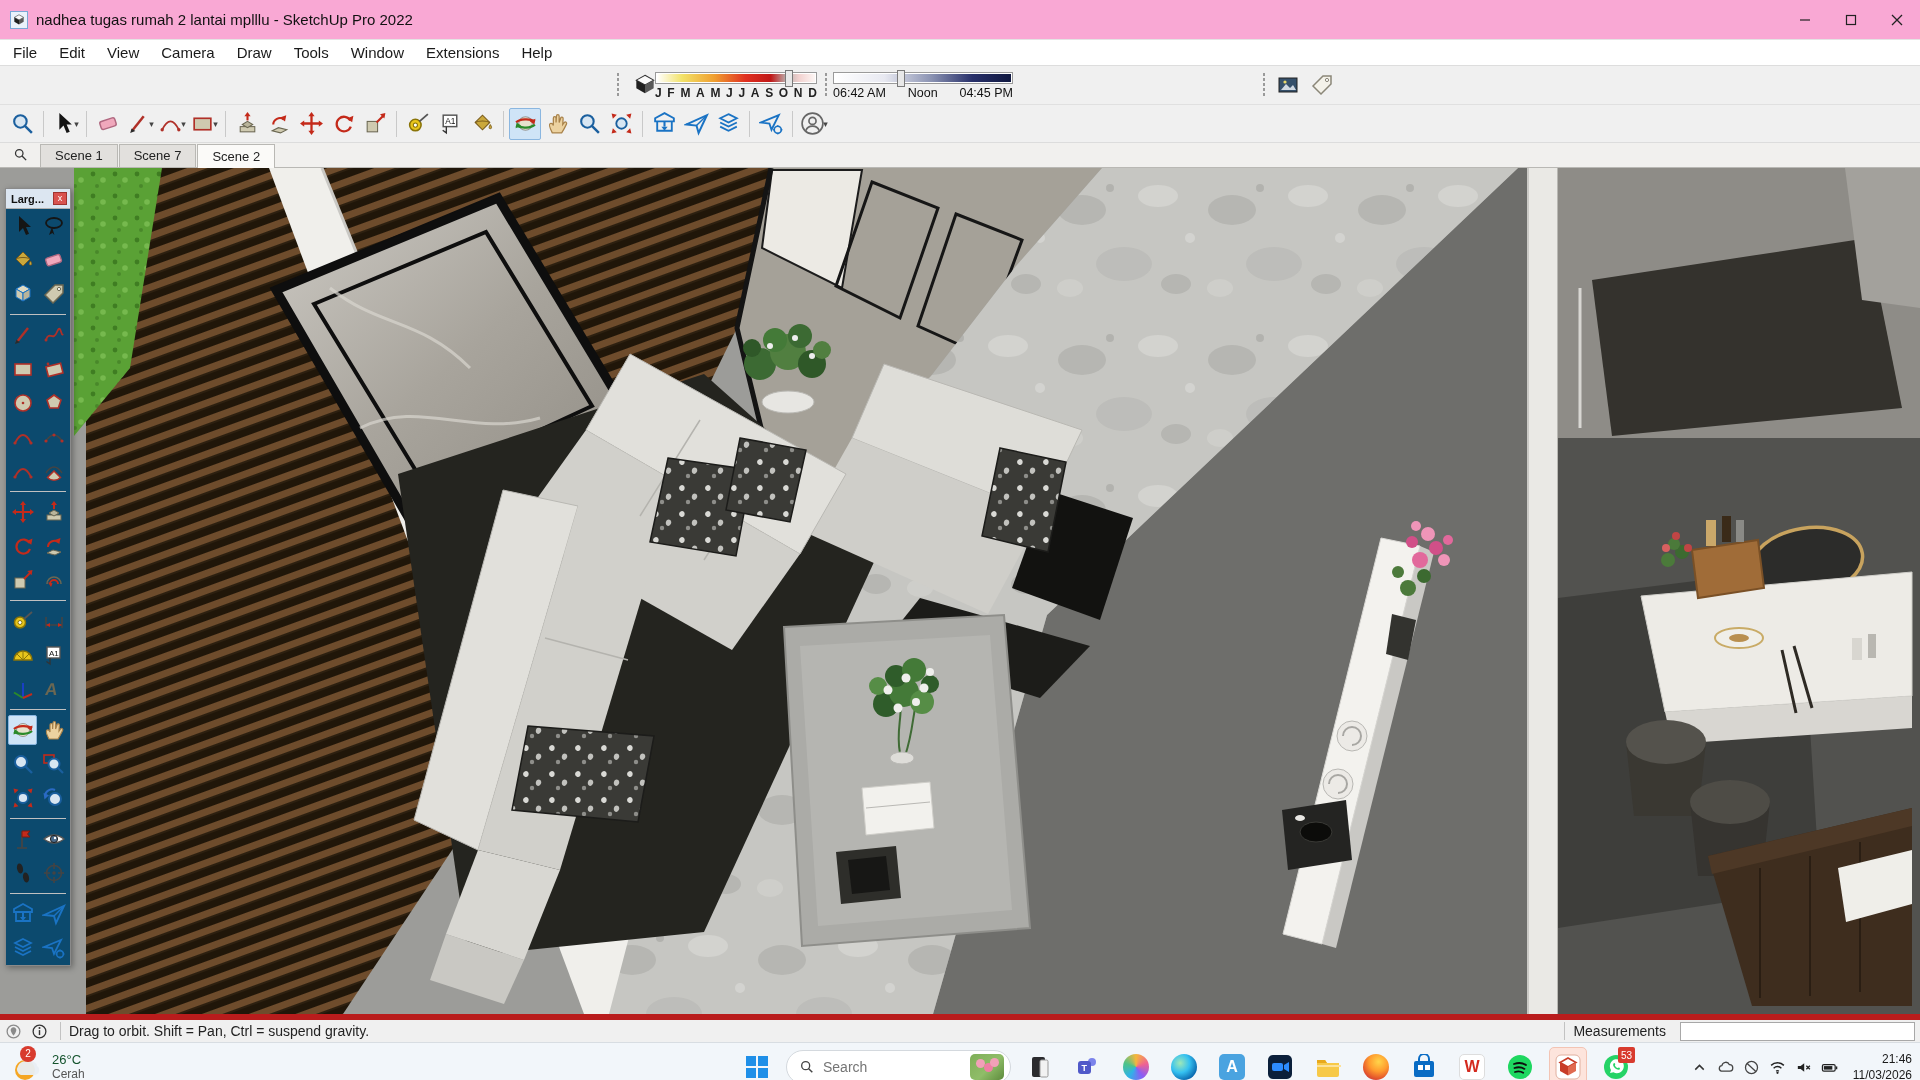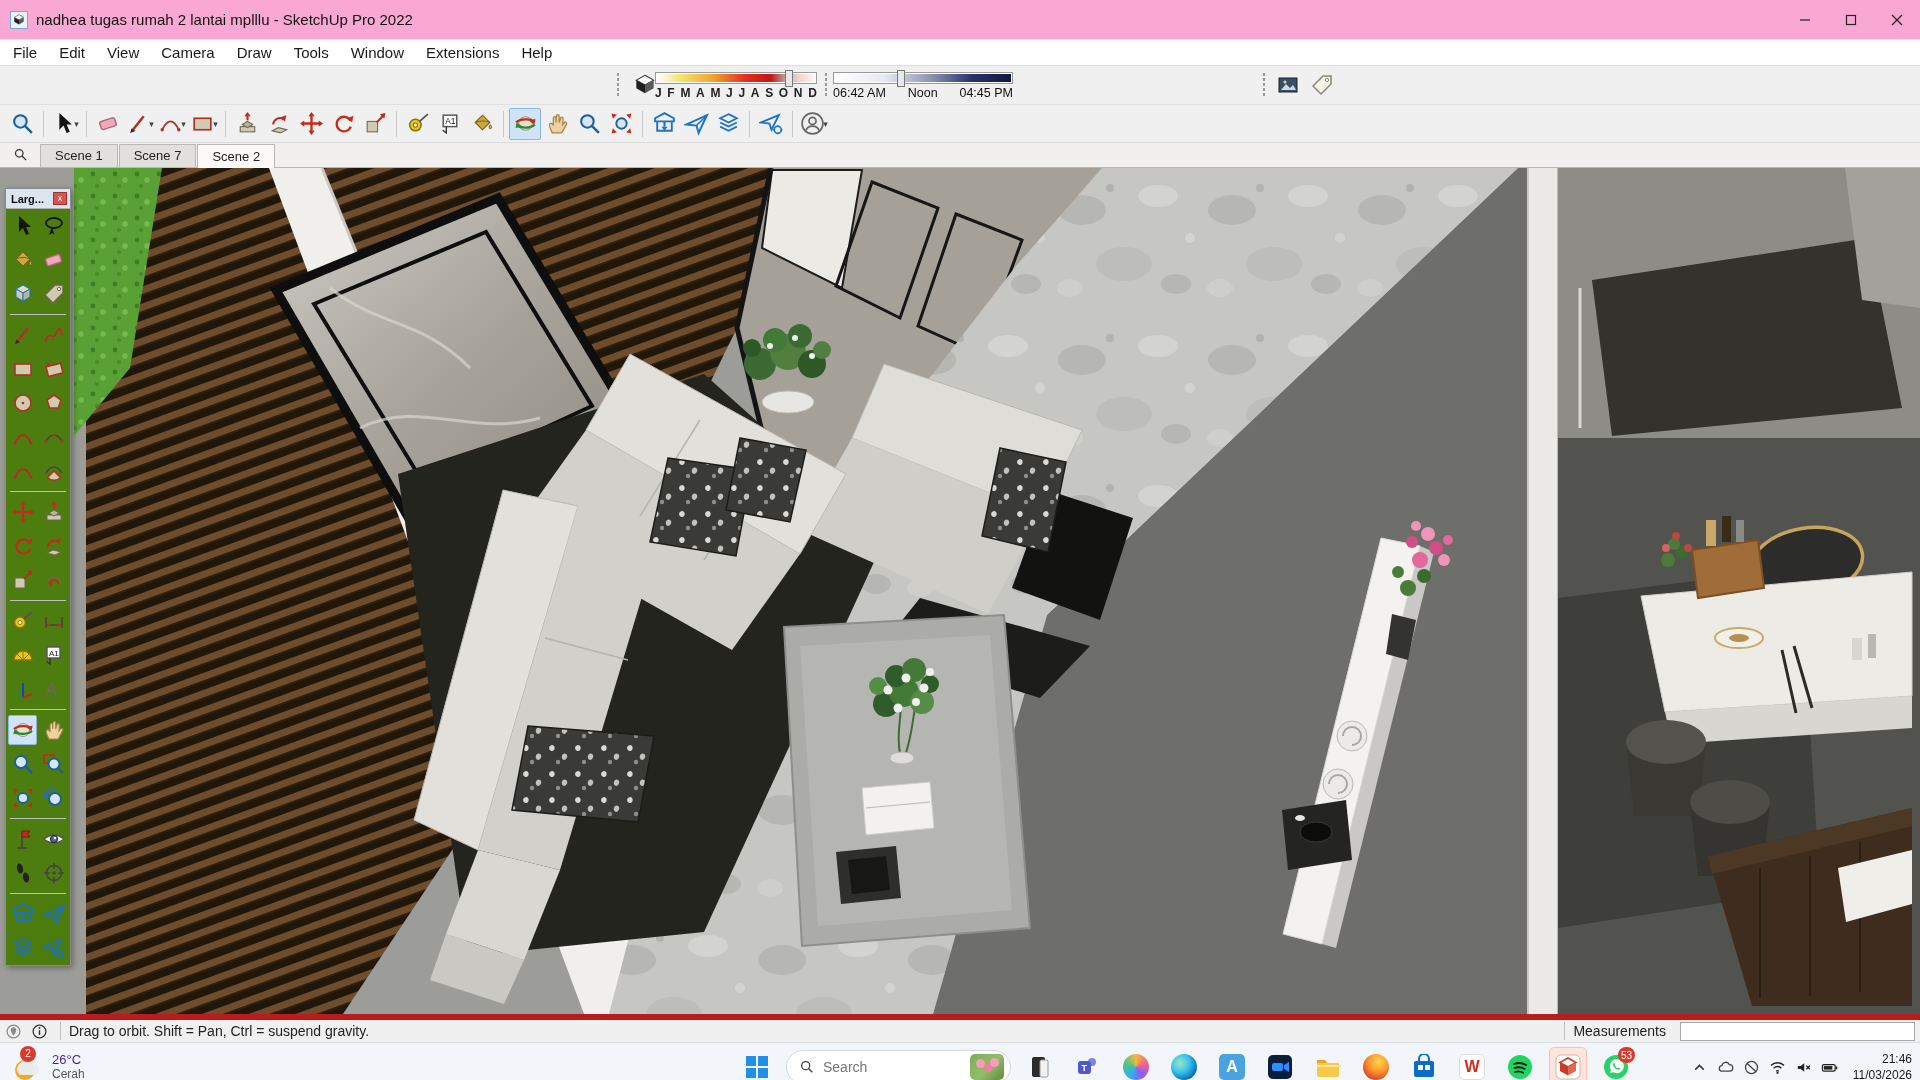--- a/index.html
+++ b/index.html
@@ -36,21 +36,21 @@
   
   .scenetabs{height:25px;background:#f1f0ee;display:flex;align-items:flex-end;border-bottom:1px solid #b9b8b4}
   .tab-search{width:40px;display:flex;align-items:center;justify-content:center;height:25px}
   .tab-search svg{width:15px;height:15px}
   .stab{font-size:13px;color:#222;padding:3px 14px 4px;background:#e2e0dd;border:1px solid #b9b8b4;border-bottom:none;margin-right:1px}
   .stab.active{background:#fbfaf8;position:relative;top:1px;padding-top:4px}
   
   .viewport{position:relative;height:846px;background:#9c9c99;overflow:hidden}
   .viewport > svg.scene{position:absolute;inset:0}
   
-  .palette{position:absolute;left:5px;top:20px;width:66px;background:#4d7c0f;border:1px solid #8a8a8a;box-shadow:2px 2px 6px rgba(0,0,0,.35)}
+  .palette{position:absolute;left:5px;top:20px;width:66px;background:#0c4a6e;border:1px solid #8a8a8a;box-shadow:2px 2px 6px rgba(0,0,0,.35)}
   .pal-title{height:20px;background:#dce6f1;display:flex;align-items:center;padding:0 3px 0 5px;border-bottom:1px solid #b0b0b0}
   .pal-title .pt{font-size:11px;font-weight:bold;color:#111;flex:1}
   .pal-close{width:14px;height:13px;background:#d9534f;border:1px solid #a03430;color:#fff;font-size:9px;line-height:11px;text-align:center}
   .prow{display:flex;justify-content:space-around;padding:2px 1px}
   .pbtn{width:29px;height:30px;display:flex;align-items:center;justify-content:center;border:1px solid transparent;border-radius:2px}
   .pbtn.active{background:#cfe4f7;border-color:#8ab6e0}
   .pbtn .gi{width:24px;height:24px}
   .psep{height:1px;background:#c0c0c0;margin:3px 4px}
   
   .statusbar{height:28px;background:#f0f0f0;display:flex;align-items:center;border-top:6px solid #b91c1c;font-size:14px;color:#222}
@@ -58,32 +58,32 @@
   .sb-ico svg{width:17px;height:17px}
   .sb-div{width:1px;height:18px;background:#c2c2c2;margin:0 8px}
   .measure{margin-left:auto;display:flex;align-items:center}
   .measure-label{font-size:14px;color:#222;margin-right:14px}
   .measure-input{width:235px;height:19px;border:1px solid #a8a8a8;background:#fff;font-size:12px;padding:0 4px;margin-right:5px}
   
   .taskbar{height:48px;background:#f2f6fa;border-top:1px solid #d8dde2;position:relative;display:flex;align-items:center}
   .weather{display:flex;align-items:center;gap:8px;padding-left:10px}
   .wicon{position:relative;width:34px;height:34px}
   .wbadge{position:absolute;top:-4px;left:10px;background:#d83b2e;color:#fff;border-radius:50%;width:16px;height:16px;font-size:10px;display:flex;align-items:center;justify-content:center;z-index:2}
-  .wtemp{font-size:13px;color:#4c1d95}
+  .wtemp{font-size:13px;color:#14532d}
   .wcond{font-size:12px;color:#555}
   .center-apps{position:absolute;left:738px;top:0;height:48px;display:flex;align-items:center;gap:10px}
   .app{width:38px;height:40px;border-radius:5px;display:flex;align-items:center;justify-content:center;position:relative}
   .app svg,.app .glyphbox{width:26px;height:26px}
   .app.active-app{background:#fde4dc;border:1px solid #f3c4b4}
   .app.active-app::after{content:"";position:absolute;bottom:1px;left:11px;width:16px;height:3px;border-radius:2px;background:#c83c28}
   .searchpill{height:34px;width:225px;background:#fff;border:1px solid #d4d9de;border-radius:17px;display:flex;align-items:center;padding:0 6px 0 12px;gap:8px}
   .searchpill input{border:none;outline:none;font-size:14px;color:#0f766e;width:120px;background:transparent;font-family:"Liberation Sans",sans-serif}
   .flowerimg{width:34px;height:26px;border-radius:5px;background:linear-gradient(135deg,#7fae58 0%,#8fbd68 55%,#5d8a3c 100%);position:relative;overflow:hidden}
   .flowerimg i{position:absolute;width:9px;height:9px;border-radius:50%;background:#f2a0b8}
-  .badge{position:absolute;top:0px;right:0px;background:#d83b2e;color:#fff;border-radius:8px;min-width:17px;height:16px;font-size:10px;display:flex;align-items:center;justify-content:center;padding:0 2px;z-index:2}
+  .badge{position:absolute;top:0px;right:0px;background:#d83b2e;color:#fff;border-radius:2px;min-width:17px;height:16px;font-size:10px;display:flex;align-items:center;justify-content:center;padding:0 2px;z-index:2}
   .tray{position:absolute;right:8px;top:0;height:48px;display:flex;align-items:center;gap:9px}
   .tray svg{width:17px;height:17px}
   .clockblk{text-align:right;font-size:12px;color:#1a1a1a;line-height:1.35;margin-left:6px}
   .letterglyph{display:flex;align-items:center;justify-content:center;width:26px;height:26px;border-radius:5px;font-weight:bold;font-size:16px}
 </style>
 </head>
 <body>
 
 <svg width="0" height="0" style="position:absolute" aria-hidden="true">
   <defs>

